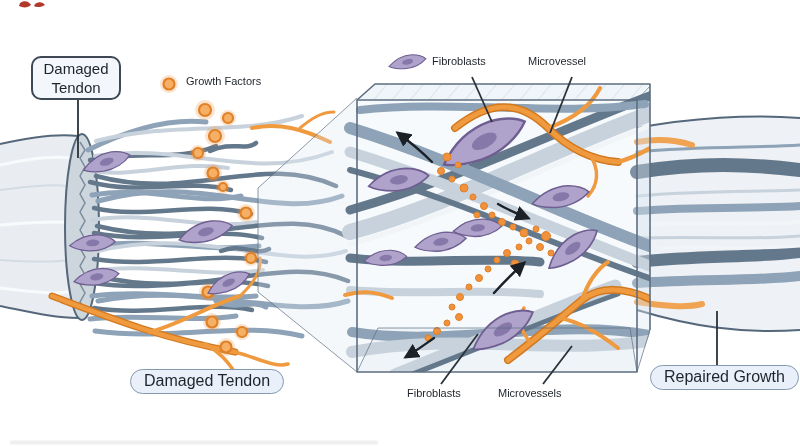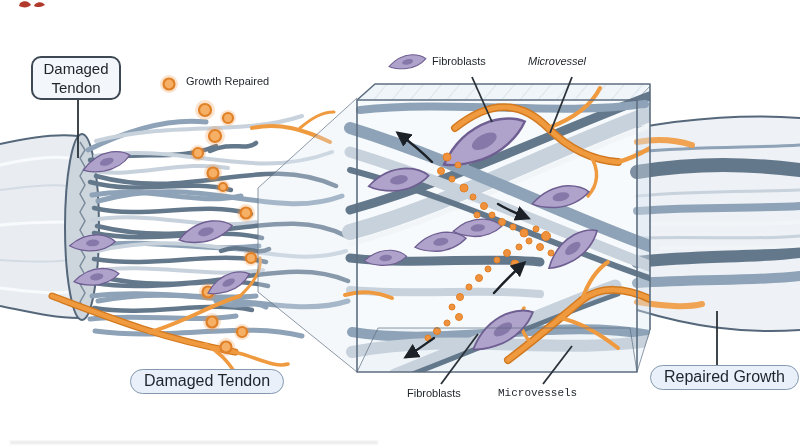--- a/index.html
+++ b/index.html
@@ -315,22 +315,22 @@
   <g>
     <circle class="gf-glow" cx="169" cy="84" r="9"></circle>
         <circle class="gf-core" cx="169" cy="84" r="5.5"></circle>
   </g>
   <g>
     <use href="#fibroblast-shape" transform="translate(407,62) rotate(-12) scale(0.62)"></use>
   </g>
 </svg>
 
 <div class="callout-box">Damaged Tendon</div>
-<div class="lbl" style="left:186px;top:75px;">Growth Repaired</div>
+<div class="lbl" style="left:186px;top:75px;">Growth Factors</div>
 <div class="lbl" style="left:432px;top:55px;">Fibroblasts</div>
-<div class="lbl" style="left:528px;top:55px;font-style:italic;">Microvessel</div>
+<div class="lbl" style="left:528px;top:55px;">Microvessel</div>
 <div class="pill" style="left:130px;top:369px;">Damaged Tendon</div>
 <div class="lbl" style="left:407px;top:387px;">Fibroblasts</div>
-<div class="lbl" style="left:498px;top:387px;font-family:Liberation Mono, monospace;">Microvessels</div>
+<div class="lbl" style="left:498px;top:387px;">Microvessels</div>
 <div class="pill" style="left:650px;top:365px;">Repaired Growth</div>
 
 <div class="ghost-strip"></div>
 </div>
 
 </body></html>

